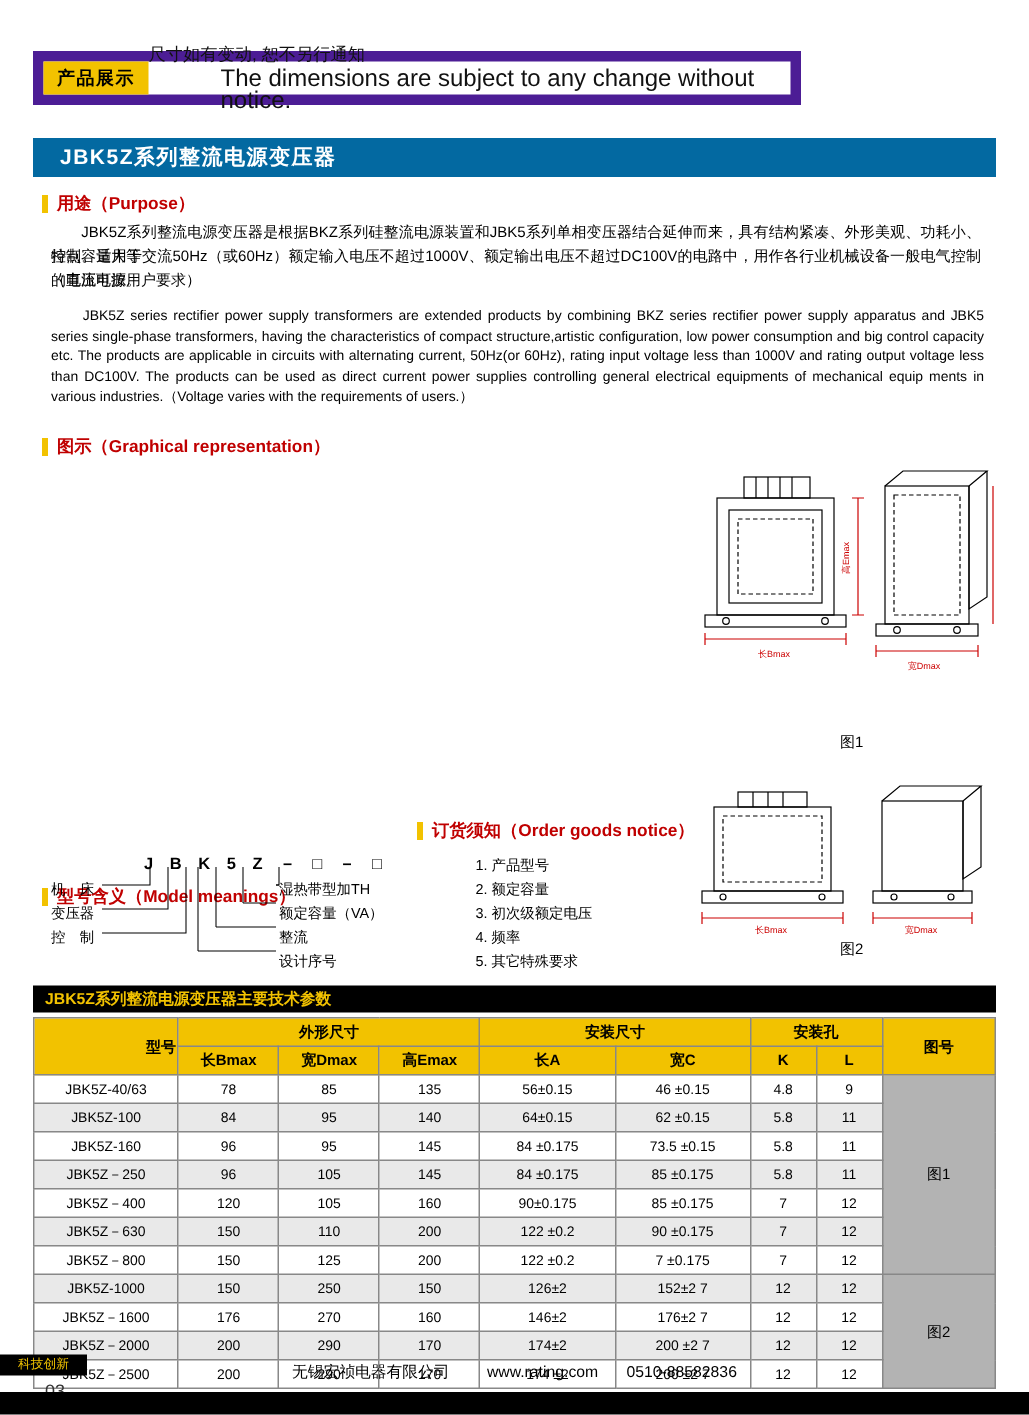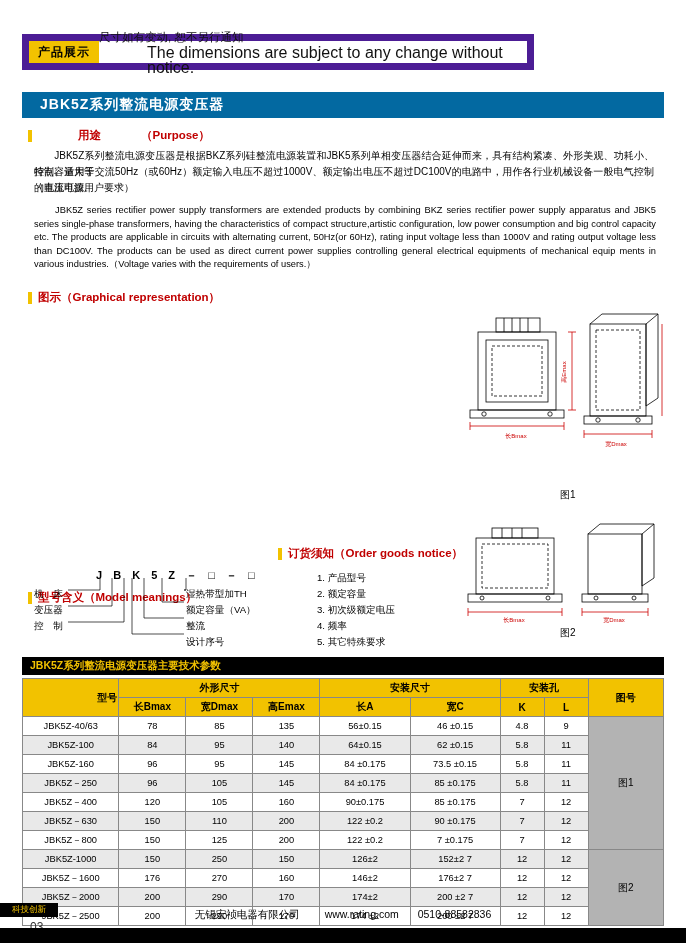--- a/index.html
+++ b/index.html
@@ -217,21 +217,21 @@
   <div class="top-bar">
     <div class="top-bar-tag">产品展示</div>
     <div class="top-bar-text">
       <div class="cn">尺寸如有变动, 恕不另行通知</div>
       <div class="en">The dimensions are subject to any change without notice.</div>
     </div>
   </div>
 
   <div class="title-bar">JBK5Z系列整流电源变压器</div>
 
-  <div class="sec-head" style="left:28px; top:128px;gap:40px;">
+  <div class="sec-head" style="left:28px; top:128px;">
     <span class="bar"></span>
     <span class="zh">用途</span>
     <span class="en">（Purpose）</span>
   </div>
 
   <div class="para cn" style="left:34px; top:148px; width:620px;">　　JBK5Z系列整流电源变压器是根据BKZ系列硅整流电源装置和JBK5系列单相变压器结合延伸而来，具有结构紧凑、外形美观、功耗小、控制容量大等</div>
   <div class="para cn" style="left:34px; top:164px; width:620px;">特点。适用于交流50Hz（或60Hz）额定输入电压不超过1000V、额定输出电压不超过DC100V的电路中，用作各行业机械设备一般电气控制的直流电源。</div>
   <div class="para cn" style="left:34px; top:180px; width:620px;">（电压可按用户要求）</div>
   <div class="para en" style="left:34px; top:204px; width:622px;">　　JBK5Z series rectifier power supply transformers are extended products by combining BKZ series rectifier power supply apparatus and JBK5 series single-phase transformers, having the characteristics of compact structure,artistic configuration, low power consumption and big control capacity etc. The products are applicable in circuits with alternating current, 50Hz(or 60Hz), rating input voltage less than 1000V and rating output voltage less than DC100V. The products can be used as direct current power supplies controlling general electrical equipments of mechanical equip ments in various industries.（Voltage varies with the requirements of users.）</div>
 

